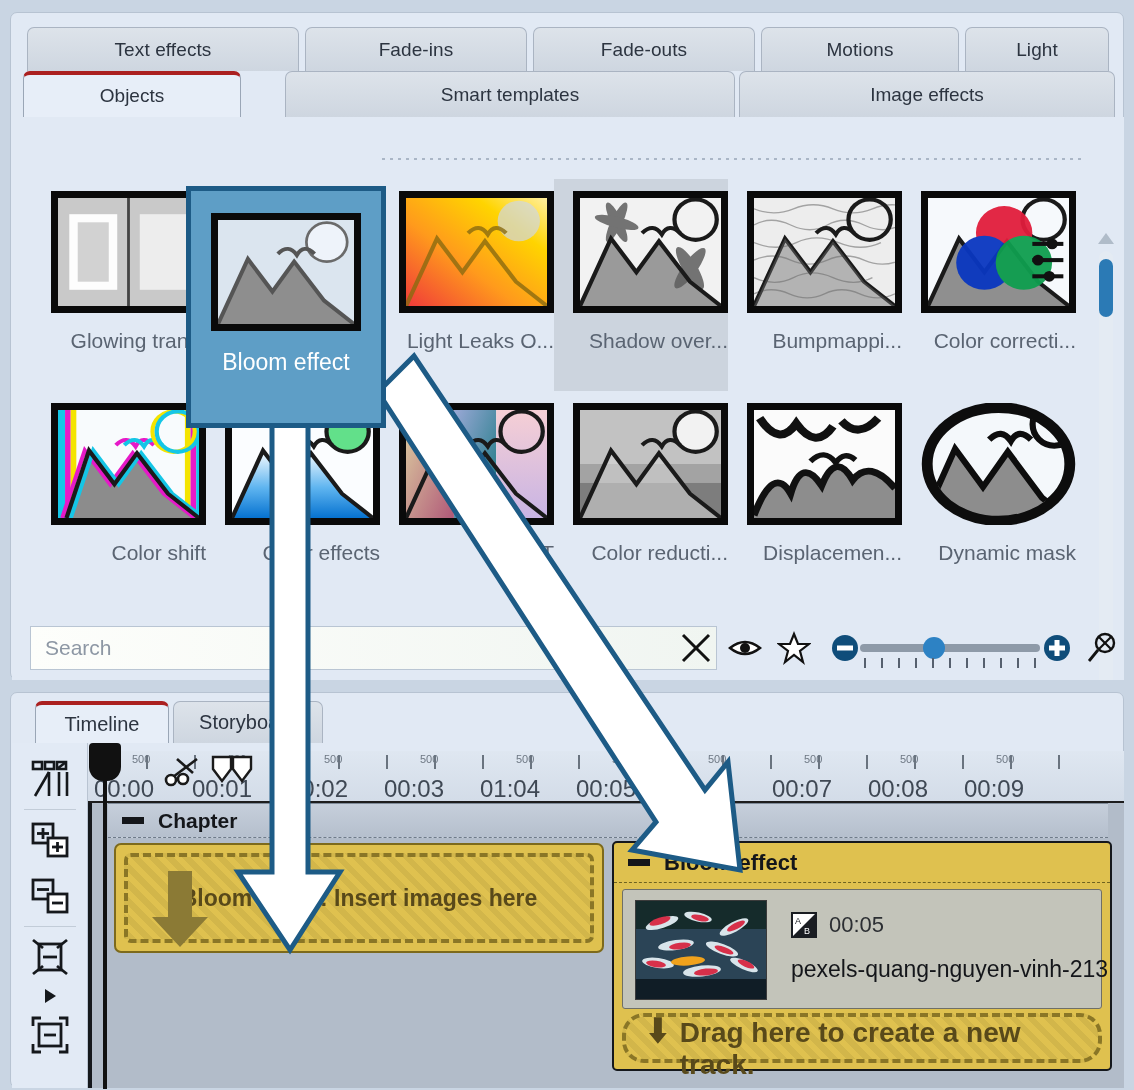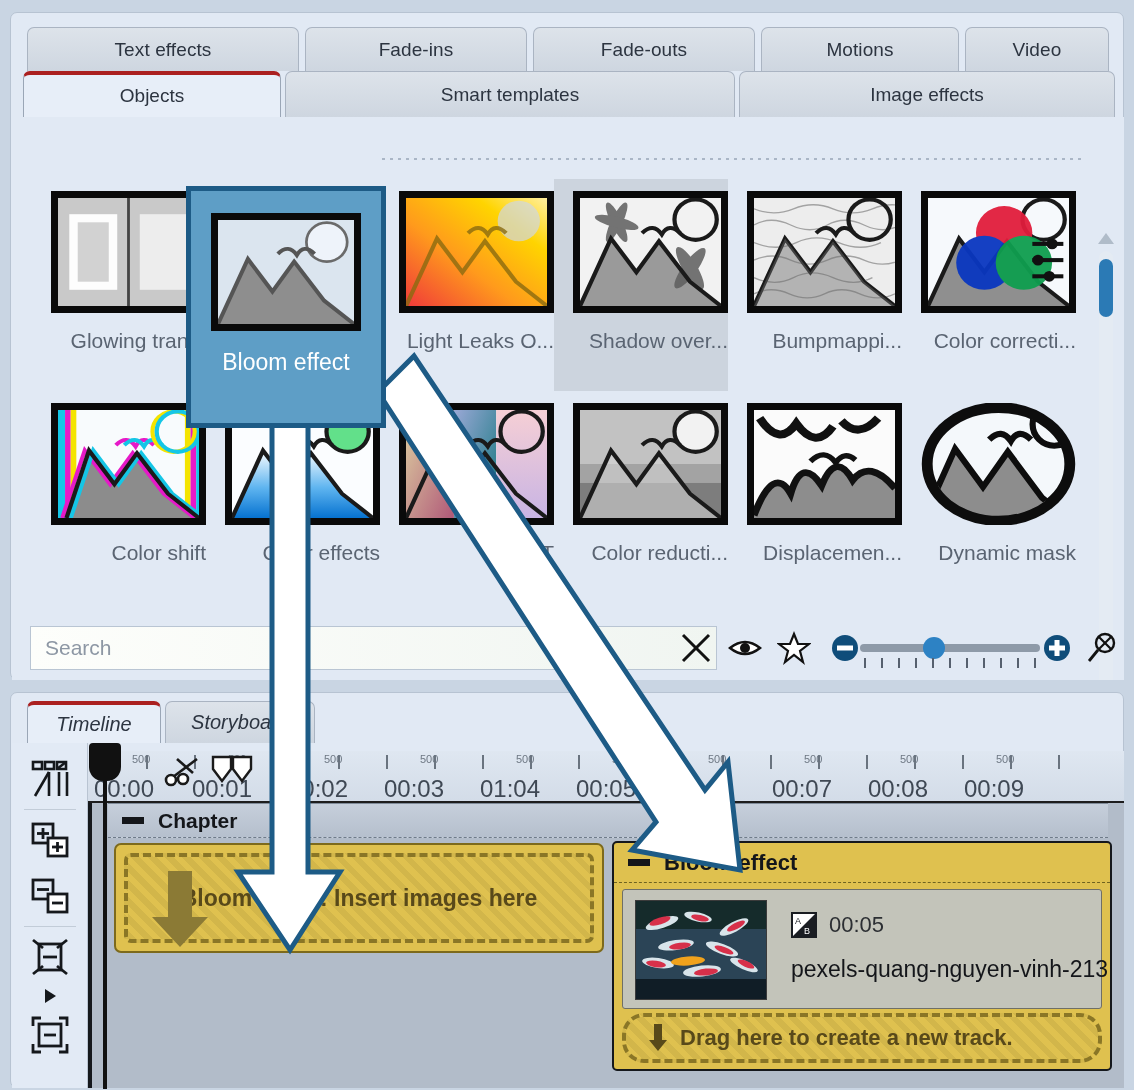--- a/index.html
+++ b/index.html
@@ -116,21 +116,21 @@
   .ico {
     position: absolute; top: 0; height: 44px; display: flex; align-items: center; justify-content: center;
   }
   .slider-wrap { position: absolute; left: 848px; top: 10px; width: 180px; height: 30px; }
   .slider-track { position: absolute; left: 0; top: 8px; width: 180px; height: 8px; background: #8e9aa8; border-radius: 4px; }
   .slider-knob { position: absolute; left: 63px; top: 1px; width: 22px; height: 22px; border-radius: 50%; background: #2d82c4; }
   .slider-ticks { position: absolute; left: 4px; top: 22px; width: 172px; height: 10px;
     background-image: repeating-linear-gradient(to right, #56606e 0 2px, transparent 2px 17px); }
 
   
-  .tl-tabs { position: absolute; left: 4px; top: 0; width: 100%; height: 46px; font-style: italic; }
+  .tl-tabs { position: absolute; left: 12px; top: 0; width: 100%; height: 46px; }
   .tl-tab {
     position: absolute; top: 8px; height: 42px;
     display: flex; align-items: center; justify-content: center;
     font-size: 20px; color: #2c3440;
     background: linear-gradient(#dde3ea,#ced6e0);
     border: 1px solid #aab4c2; border-bottom: none; border-radius: 7px 7px 0 0;
   }
   .tl-tab.active {
     background: #e7eef8; border-top: 4px solid #ab2020;
     border-left: 1px solid #9aa6b6; border-right: 1px solid #9aa6b6; z-index: 3;
@@ -193,22 +193,22 @@
   .clip-area { background: #c3c4ba; margin: 6px 8px; border: 1px solid #6f6f66; border-radius: 3px; position: relative; height: 120px; }
   .clip-thumb { position: absolute; left: 12px; top: 10px; width: 132px; height: 100px; border: 1px solid #3b3b3b; overflow: hidden; }
   .clip-dur { position: absolute; left: 168px; top: 22px; display: flex; align-items: center; gap: 12px; font-size: 22px; color: #2c2f33; }
   .ab-icon { width: 26px; height: 26px; border: 2px solid #1a1d22; position: relative; background: #fff; flex: 0 0 auto; }
   .clip-name { position: absolute; left: 168px; top: 66px; font-size: 23px; color: #14161a; white-space: nowrap; }
 
   .newtrack {
     position: absolute; left: 8px; bottom: 6px; right: 8px; height: 50px;
     border: 4px dashed #8a7626; border-radius: 22px;
     background-image: repeating-linear-gradient(45deg, rgba(0,0,0,.055) 0 6px, transparent 6px 12px);
-    display: flex; align-items: center; gap: 12px; padding-left: 22px;
-    font-size: 22px; font-weight: bold; color: #58491a;
+    display: flex; gap: 12px; padding-left: 22px;
+    font-size: 28px; font-weight: bold; color: #58491a;
   }
 
   
   .playhead { position: absolute; left: 92px; top: 56px; width: 4px; height: 340px; background: #111; z-index: 6; }
   .playhead-cap { position: absolute; left: -14px; top: -6px; width: 32px; height: 38px; background: #111; border-radius: 4px 4px 14px 14px; }
 
   
   .marker { position: absolute; z-index: 7; }
 
   
@@ -236,26 +236,26 @@
       <div class="tab" style="left:294px;width:222px">
           <span>Fade-ins</span>
         </div>
       <div class="tab" style="left:750px;width:198px">
           <span>Motions</span>
         </div>
       <div class="tab" style="left:522px;width:222px">
           <span>Fade-outs</span>
         </div>
       <div class="tab" style="left:954px;width:144px">
-          <span>Video</span>
+          <span>Light</span>
         </div>
     </div>
 
     <div class="tabrow2">
-      <div class="tab2 active" style="left:12px;width:258px">
+      <div class="tab2 active" style="left:12px;width:218px">
           <span>Objects</span>
         </div>
       <div class="tab2" style="left:274px;width:450px">
           <span>Smart templates</span>
         </div>
       <div class="tab2" style="left:728px;width:376px">
           <span>Image effects</span>
         </div>
     </div>
 

